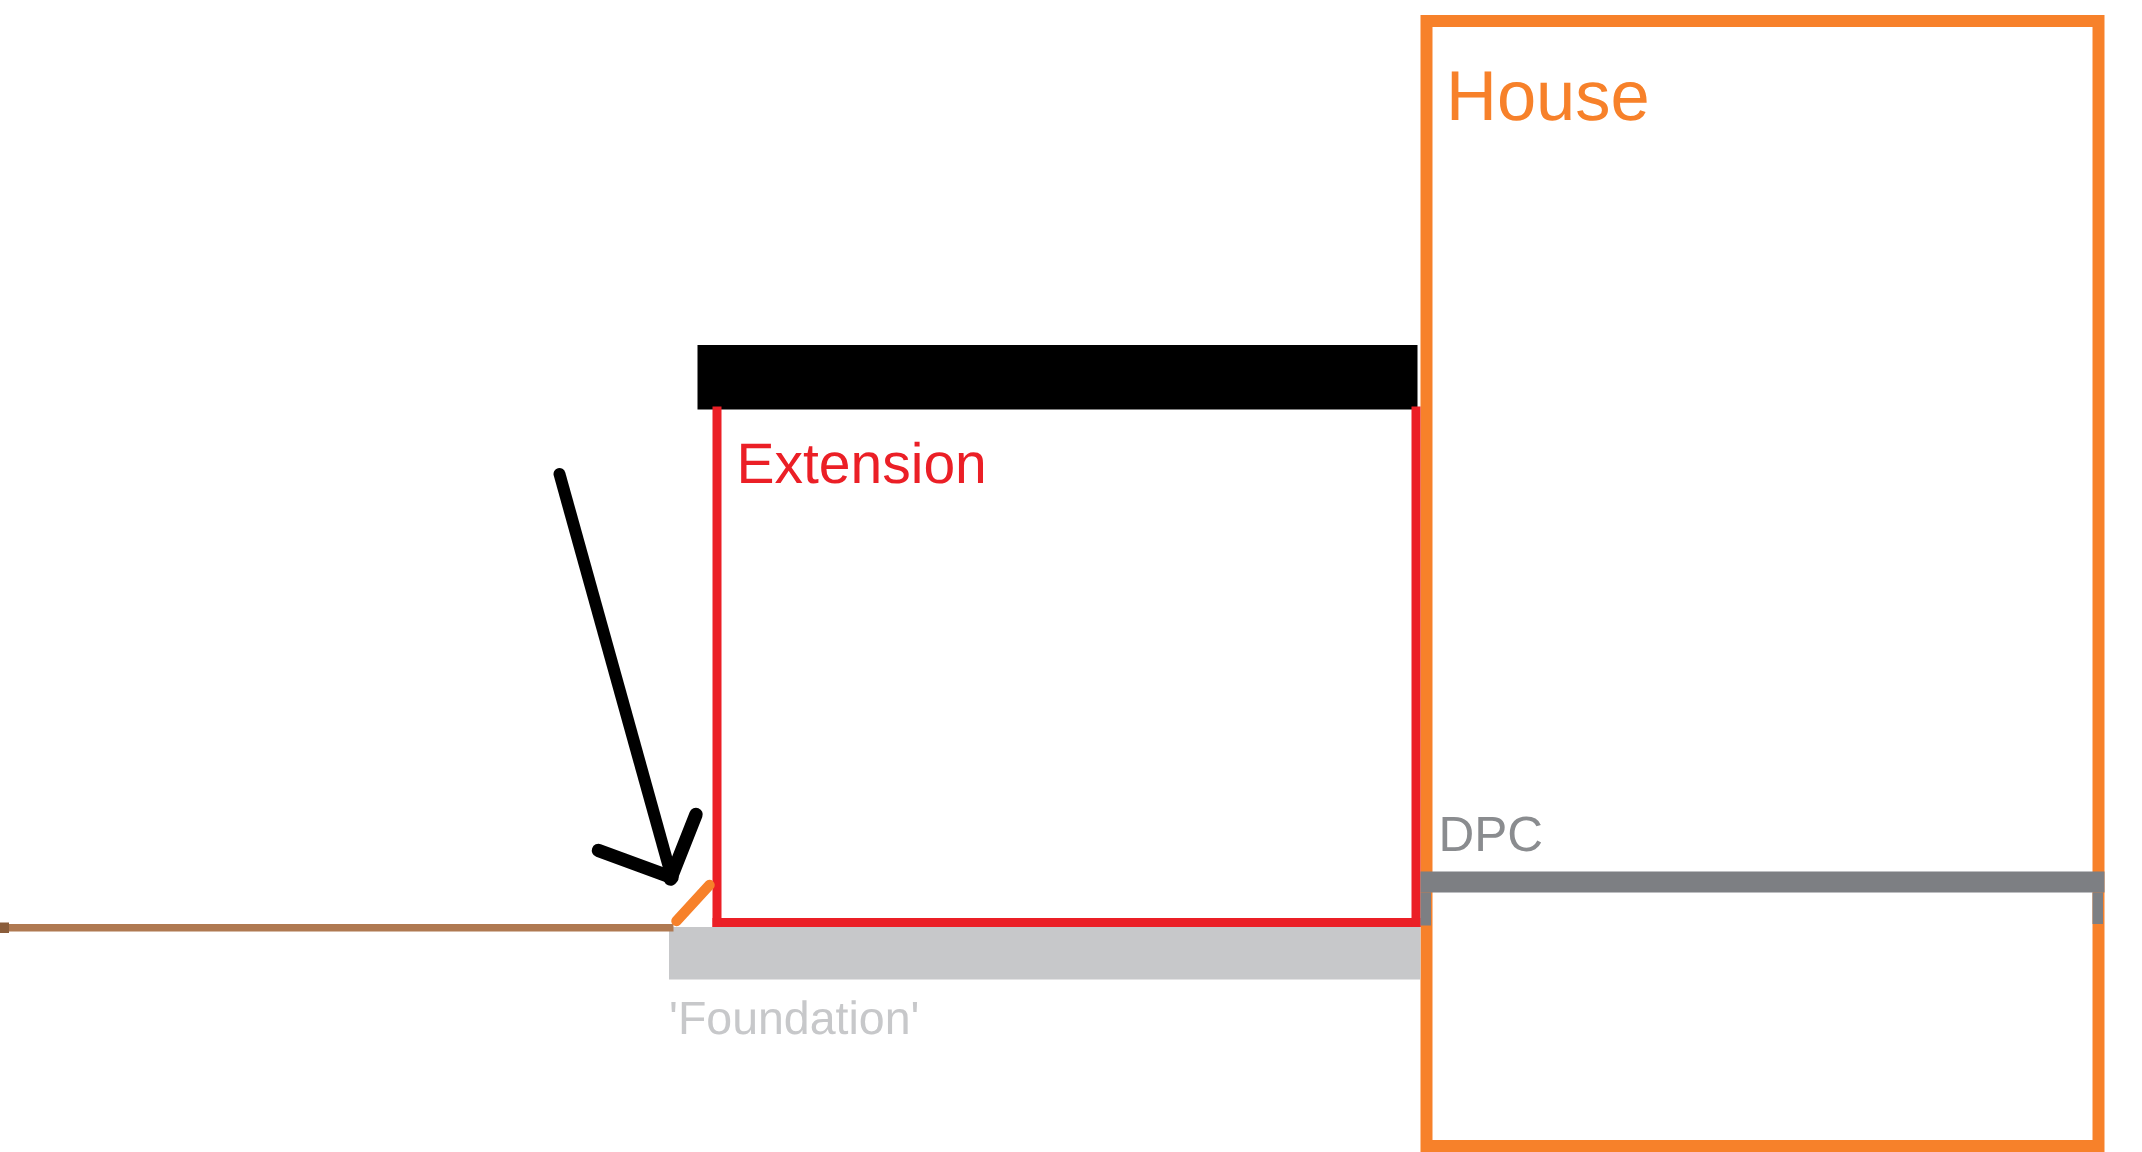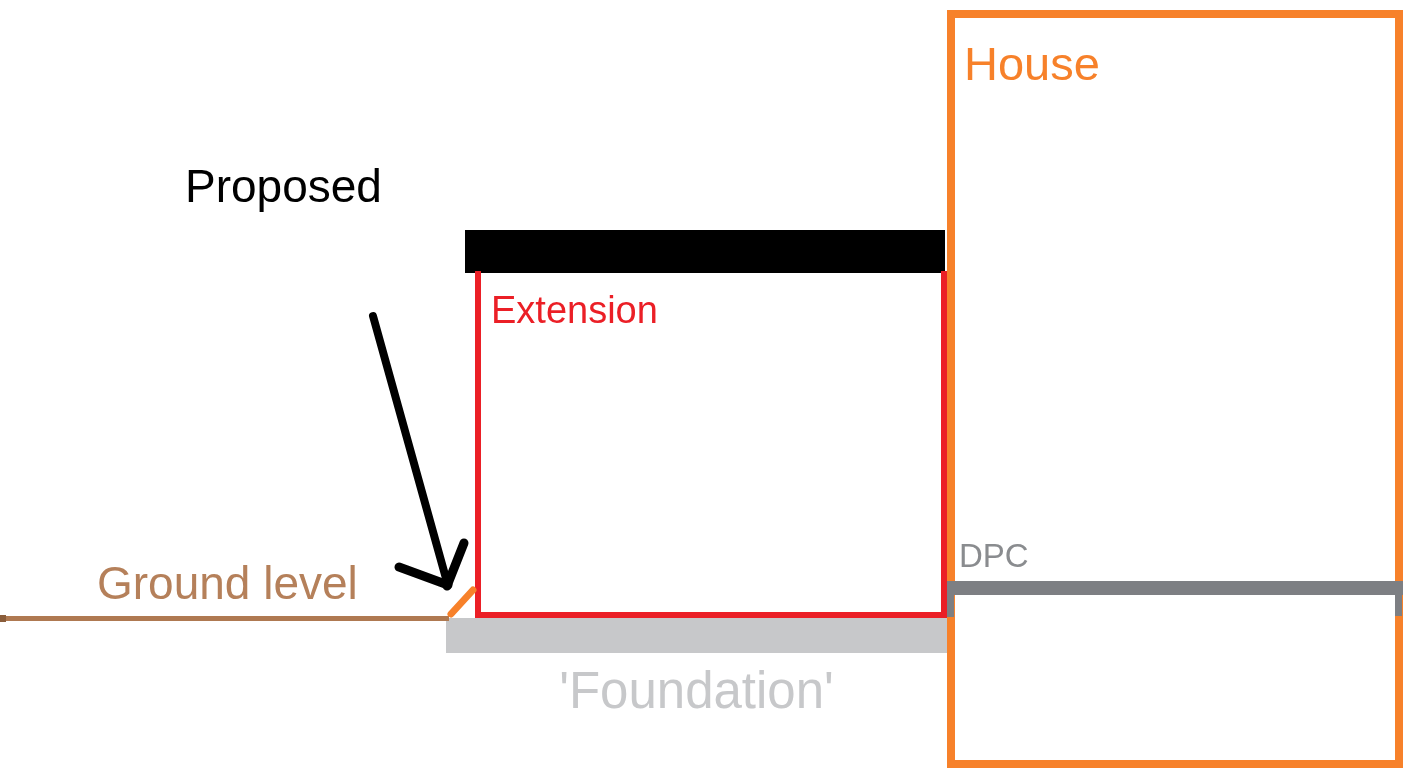--- a/index.html
+++ b/index.html
@@ -67,22 +67,22 @@
 
   
   .foundation-slab {
     left: 446px; top: 618px;
     width: 501px; height: 35px;
     background: var(--foundation-gray);
   }
   .foundation-label {
     left: 446px; top: 661px;
     width: 501px;
-    text-align: center;
-    font-size: 51px;
+    text-align: left;
+    font-size: 31px;
     color: var(--foundation-gray);
     white-space: nowrap;
   }
 
   
   .dpc-bar {
     left: 947px; top: 581px;
     width: 456px; height: 14px;
     background: var(--dpc-gray);
   }
@@ -153,24 +153,22 @@
   <div class="abs foundation-slab"></div>
   <div class="abs foundation-label">'Foundation'</div>
 
   <div class="abs dpc-bar"></div>
   <div class="abs dpc-tab-left"></div>
   <div class="abs dpc-tab-right"></div>
   <div class="abs dpc-label">DPC</div>
 
   <div class="abs ground-line"></div>
   <div class="abs ground-cap"></div>
-  <div class="abs ground-label">Ground level</div>
 
   <div class="abs haunching-note">
-    <div>Proposed</div>
   </div>
 
   <svg class="abs overlay-svg" viewBox="0 0 1428 768">
     <g stroke="#000000" stroke-linecap="round" fill="none">
       <line x1="373" y1="316" x2="447" y2="582" stroke-width="8"></line>
       <line x1="399" y1="567" x2="448" y2="585" stroke-width="9"></line>
       <line x1="464" y1="543" x2="447" y2="586" stroke-width="9"></line>
     </g>
     <line x1="451" y1="614" x2="473" y2="590" stroke="#F7812A" stroke-width="7" stroke-linecap="round"></line>
   </svg>

